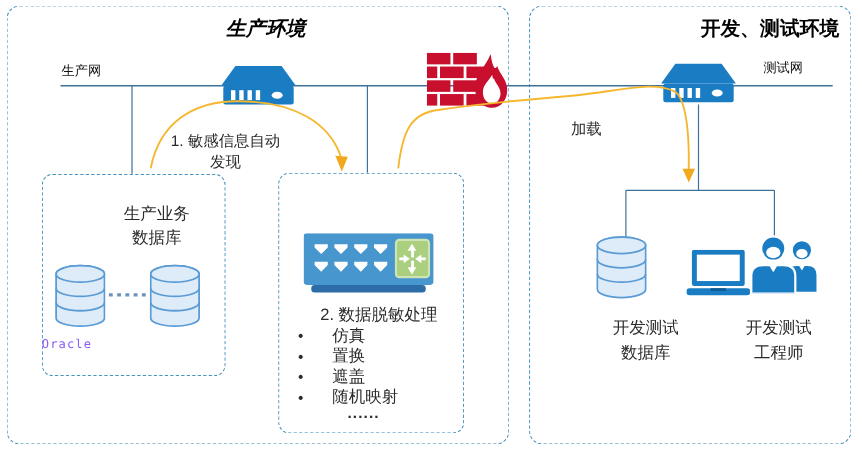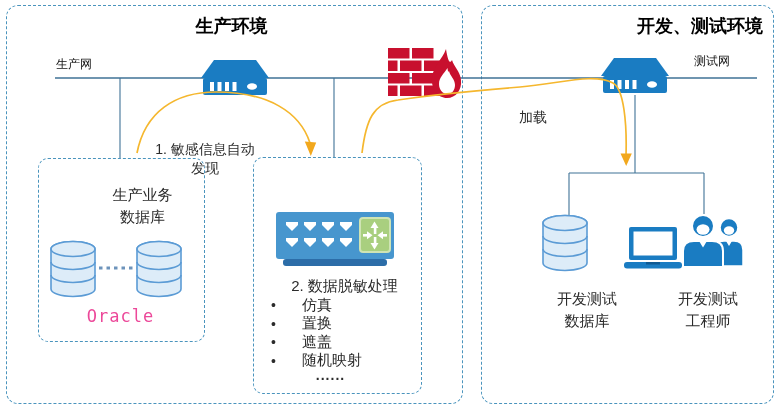--- a/index.html
+++ b/index.html
@@ -13,21 +13,21 @@
   .innerbox{
     position:absolute;border:1.5px dashed #4a94bd;border-radius:10px;background:transparent;z-index:2;
   }
   svg.layer{position:absolute;left:0;top:0;z-index:10;pointer-events:none;}
   svg.arrows{z-index:30;}
   .icon{position:absolute;z-index:20;}
   .lbl{position:absolute;z-index:40;white-space:nowrap;}
   .env-title{font-size:18px;font-weight:bold;color:#000;text-align:center;}
   .net-lbl{font-size:12px;color:#111;}
   .dbname{font-size:15px;line-height:22px;text-align:center;color:#2b2b2b;padding-left:22px;}
-  .oracle{font-family:"DejaVu Sans Mono","Liberation Mono",monospace;font-size:17px;color:#ec4899;letter-spacing:1px;text-align:center;}
+  .oracle{font-family:"DejaVu Sans Mono","Liberation Mono",monospace;font-size:11px;color:#8b5cf6;letter-spacing:1px;}
   .mask-title{font-size:15px;font-weight:600;color:#222;text-align:center;}
   .proc{font-size:15px;color:#2b2b2b;text-align:center;}
   .flow{font-size:14px;line-height:19px;text-align:center;color:#2b2b2b;}
   .methods{position:absolute;z-index:40;font-size:15px;color:#2b2b2b;}
   .m-row{display:flex;align-items:center;height:18.5px;}
   .m-row .dot{width:14px;margin-right:17px;font-size:14px;color:#2b2b2b;}
   .more{font-size:14px;font-weight:bold;letter-spacing:1px;text-align:center;}
 </style>
 </head>
 <body>
@@ -155,21 +155,21 @@
     </g>
   </svg>
 
   <svg class="layer arrows" width="784" height="412">
     <path d="M137 153 C145 112 175 92 216 92 C268 92 300 112 310 143" fill="none" stroke="#f5b72e" stroke-width="1.7"></path>
     <polygon points="304.8,141.5 316.2,142.5 310.8,156" fill="#f2a81d"></polygon>
     <path d="M362 153 C366 120 373 103 398 100 C432 95 472 91 520 87 C563 83 593 73 613 83 C624 89 627 124 626 156" fill="none" stroke="#f5b72e" stroke-width="1.7"></path>
     <polygon points="620.5,153.5 631.8,153.5 626.2,166" fill="#f2a81d"></polygon>
   </svg>
 
-  <div class="lbl env-title" style="left:4px;top:14px;width:455px;">生产环境</div>
+  <div class="lbl env-title" style="left:14px;top:14px;width:455px;font-style:italic;">生产环境</div>
   <div class="lbl env-title" style="left:472px;top:14px;width:291px;text-align:right;">开发、测试环境</div>
 
   <div class="lbl net-lbl" style="left:56px;top:56px;">生产网</div>
   <div class="lbl net-lbl" style="left:694px;top:53px;">测试网</div>
 
   <div class="lbl dbname" style="left:38px;top:184px;width:165px;">
     <div>生产业务</div>
     <div>数据库</div>
   </div>
   <div class="lbl oracle" style="left:38px;top:306px;width:165px;">Oracle</div>
@@ -189,21 +189,21 @@
       <span class="dot">•</span>
       <span>遮盖</span>
     </div>
     <div class="m-row">
       <span class="dot">•</span>
       <span>随机映射</span>
     </div>
   </div>
   <div class="lbl more" style="left:253px;top:367px;width:155px;">......</div>
 
-  <div class="lbl flow" style="left:125px;top:119px;width:160px;margin-top:21px;">
+  <div class="lbl flow" style="left:125px;top:119px;width:160px;">
     <div>1. 敏感信息自动</div>
     <div>发现</div>
   </div>
   <div class="lbl flow" style="left:453px;top:108px;width:160px;">
     <div>加载</div>
   </div>
 
   <div class="lbl dbname" style="left:495px;top:288px;width:140px;">
     <div>开发测试</div>
     <div>数据库</div>

